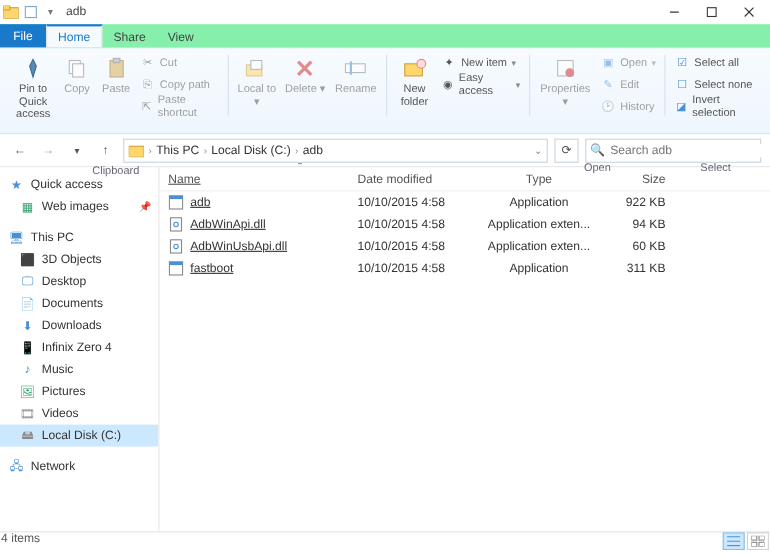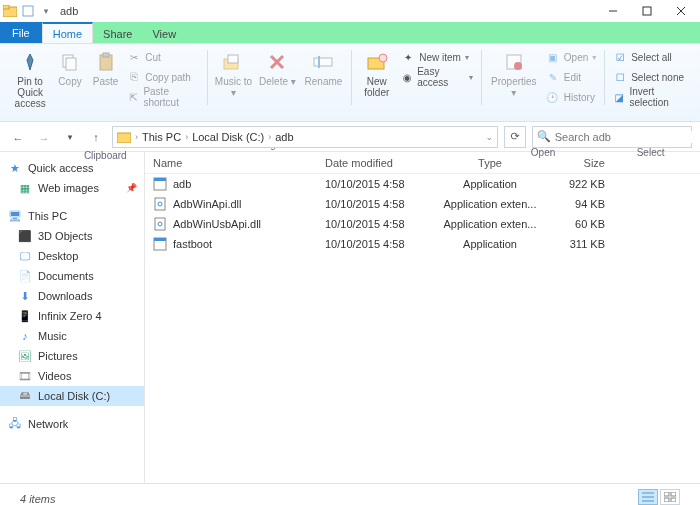--- a/index.html
+++ b/index.html
@@ -47,30 +47,30 @@
 .bodysplit { display: flex; height: calc(505px - 22px - 22px - 78px - 30px - 22px); }
 .navpane { width: 145px; border-right: 1px solid #e7e7e7; padding: 6px 0; overflow: hidden; }
 .navitem { display: flex; align-items: center; gap: 6px; height: 20px; padding: 0 6px 0 18px; color: #333; }
 .navitem.top { padding-left: 8px; }
 .navitem.selected { background: #cce8ff; }
 .navitem .ic { width: 14px; height: 14px; display: flex; align-items: center; justify-content: center; }
 .navspace { height: 8px; }
 
 .filepane { flex: 1; display: flex; flex-direction: column; }
 .colheads { display: flex; height: 22px; align-items: center; border-bottom: 1px solid #eee; color: #555; font-size: 11px; }
-.col-name { width: 180px; padding-left: 8px; }
+.col-name { width: 180px; padding-left: 8px; text-decoration: underline; }
 .col-date { width: 110px; }
 .col-type { width: 110px; text-align: center; }
 .col-size { width: 70px; text-align: right; padding-right: 10px; }
 .filerow { display: flex; height: 20px; align-items: center; font-size: 11px; color: #333; }
 .filerow .col-name { display: flex; align-items: center; gap: 6px; }
 .filerow .ic { width: 14px; height: 14px; display: flex; align-items: center; justify-content: center; }
 
 
-.statusbar { height: 22px; border-top: 1px solid #e3e3e3; display: flex; align-items: flex-end; padding: 0 20px; color: #555; font-size: 11px; font-style: italic; }
+.statusbar { height: 22px; border-top: 1px solid #e3e3e3; display: flex; align-items: flex-start; padding: 0 1px; color: #555; font-size: 11px; }
 .statusbar .spacer { flex: 1; }
 .viewbtn { width: 20px; height: 16px; border: 1px solid #c9d4dc; margin-left: 2px; display: flex; align-items: center; justify-content: center; }
 .viewbtn.active { background: #cce8ff; border-color: #8fbde0; }
 
 svg { display: block; }
 </style>
 </head>
 <body>
 
 <div class="titlebar">
@@ -166,21 +166,21 @@
 
   <div class="group">
     <div class="body">
       <div class="bigbtn disabled" style="width:40px">
         <span class="ic">
             <svg width="22" height="18">
               <rect x="2" y="6" width="14" height="10" fill="#ffd66b" stroke="#caa33a"></rect>
               <rect x="6" y="2" width="10" height="8" fill="#fff" stroke="#888"></rect>
             </svg>
           </span>
-        <span class="lbl"><span>Music to</span> ▾</span>
+        <span class="lbl"><span>Local to</span> ▾</span>
       </div>
       <div class="bigbtn disabled" style="width:40px">
         <span class="ic">
             <svg width="18" height="18">
               <line x1="3" y1="3" x2="15" y2="15" stroke="#c33" stroke-width="3"></line>
               <line x1="15" y1="3" x2="3" y2="15" stroke="#c33" stroke-width="3"></line>
             </svg>
           </span>
         <span class="lbl"><span>Delete</span> ▾</span>
       </div>

